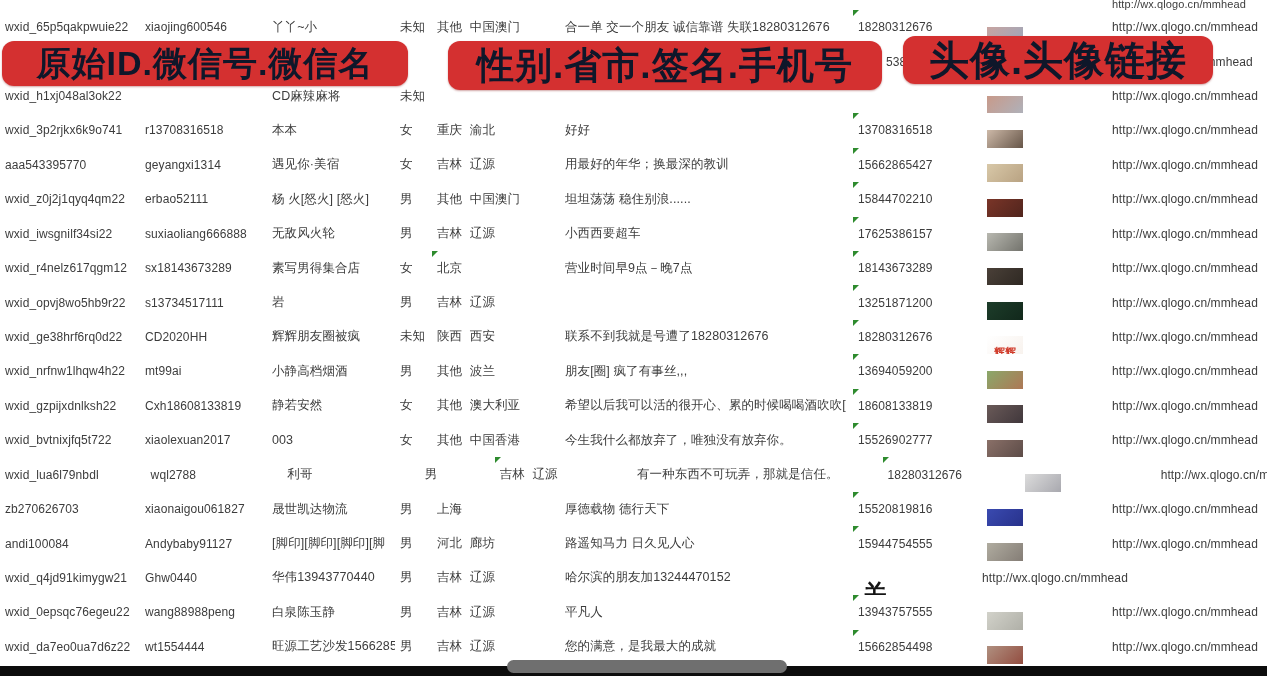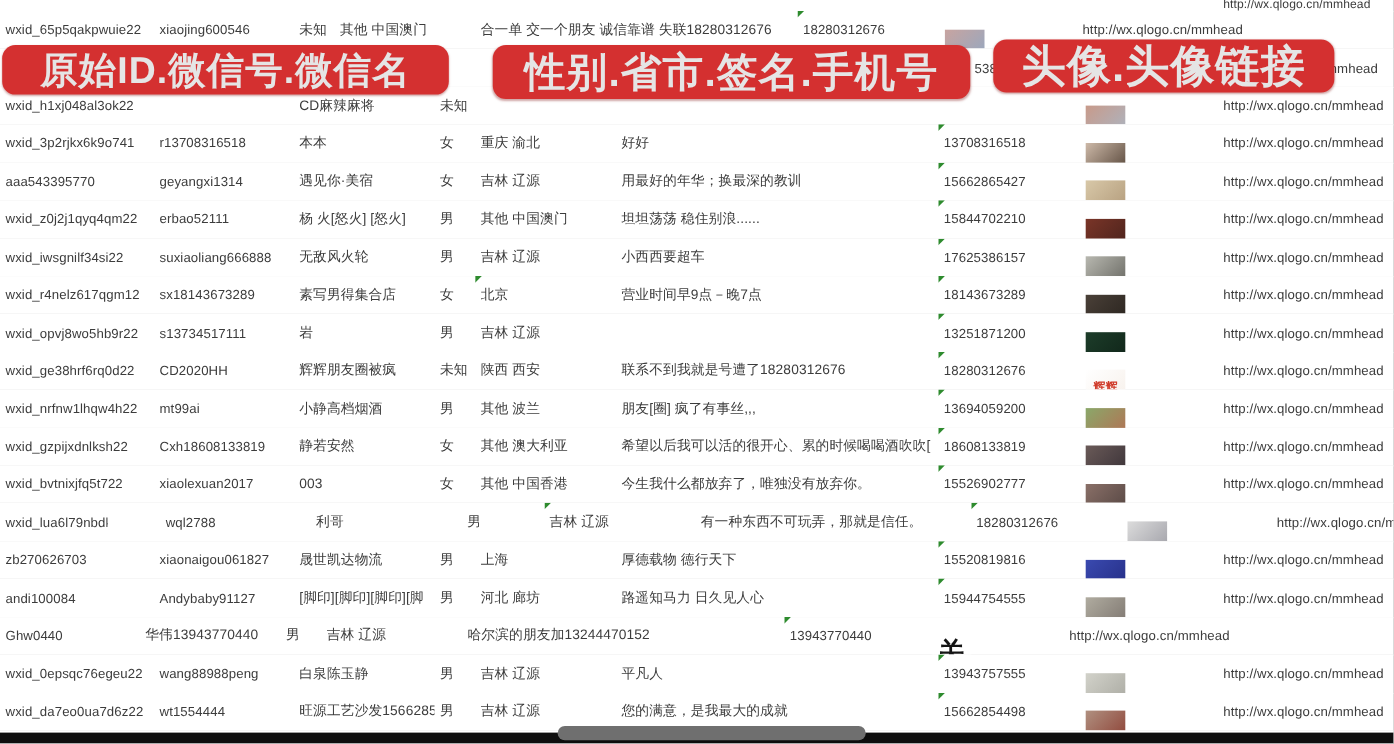--- a/index.html
+++ b/index.html
@@ -15,40 +15,40 @@
   .row{position:absolute;left:0;width:1267px;display:flex;border-bottom:1px solid #dadada;background:#fff;}
   .cell{
     position:relative;height:100%;display:flex;align-items:center;
     padding-left:5px;box-sizing:border-box;white-space:nowrap;overflow:hidden;
     font-size:12.5px;letter-spacing:0.1px;
   }
   .c-original_id{width:140px;font-size:12px;}
   .c-wechat_id{width:127px;font-size:12px;}
   .c-wechat_name{width:128px;}
   .c-gender{width:37px;}
-  .c-region{width:128px;}
+  .c-region{width:128px;font-family:Liberation Mono, monospace;}
   .c-signature{width:293px;}
   .c-phone{width:130px;font-size:12px;}
   .c-avatar{width:124px;padding-left:4px;}
   .c-link{width:160px;font-size:12px;}
   .tri{
     position:absolute;left:0;top:0;width:0;height:0;
     border-top:6px solid #2e8b2e;border-right:6px solid transparent;
   }
   .avatar{
     width:36px;height:33px;flex:0 0 auto;display:flex;align-items:center;
     justify-content:center;overflow:hidden;text-align:center;line-height:1.05;
     font-weight:bold;
     margin-top:32px;
   }
   
   .banner{
     position:absolute;background:#d43030;border-radius:12px;
     display:flex;align-items:center;justify-content:center;
-    color:#e5e5e5;font-weight:bold;letter-spacing:1px;z-index:30;
+    color:#0f172a;font-weight:bold;letter-spacing:1px;z-index:30;
     box-shadow:0 1px 2px rgba(120,0,0,0.35);
   }
   #banner1{left:2px;top:41px;width:406px;height:45px;font-size:34px;}
   #banner2{left:448px;top:41px;width:434px;height:49px;font-size:37px;}
   #banner3{left:903px;top:36px;width:310px;height:48px;font-size:40px;text-align:right;}
   
   #bottom-bar{position:absolute;left:0;top:666px;width:1267px;height:10px;background:#0d0d0d;z-index:40;}
   #scroll-pill{position:absolute;left:507px;top:660px;width:280px;height:13px;background:#6f6f6f;border-radius:7px;z-index:41;}
 </style>
 </head>
@@ -72,20 +72,21 @@
         <div class="cell c-gender"></div>
         <div class="cell c-region"></div>
         <div class="cell c-signature"></div>
         <div class="cell c-phone"></div>
         <div class="cell c-avatar"></div>
         <div class="cell c-link" style="align-items: flex-end; font-size: 11px;">http://wx.qlogo.cn/mmhead</div>
       </div>
       <div class="row" style="top: 10px; height: 34.42px;">
         <div class="cell c-original_id">wxid_65p5qakpwuie22</div>
         <div class="cell c-wechat_id">xiaojing600546</div>
+        <div class="cell c-wechat_name">丫丫~小</div>
         <div class="cell c-gender">未知</div>
         <div class="cell c-region">其他 中国澳门</div>
         <div class="cell c-signature">合一单 交一个朋友 诚信靠谱 失联18280312676</div>
         <div class="cell c-phone">18280312676<div class="tri"></div></div>
         <div class="cell c-avatar">
           <div class="avatar" style="background: linear-gradient(135deg, rgb(200, 164, 160), rgb(143, 168, 196));"></div>
         </div>
         <div class="cell c-link">http://wx.qlogo.cn/mmhead</div>
       </div>
       <div class="row" style="top: 44.42px; height: 34.42px;">
@@ -277,26 +278,26 @@
         <div class="cell c-gender">男</div>
         <div class="cell c-region">河北 廊坊</div>
         <div class="cell c-signature">路遥知马力 日久见人心</div>
         <div class="cell c-phone">15944754555<div class="tri"></div></div>
         <div class="cell c-avatar">
           <div class="avatar" style="background: linear-gradient(135deg, rgb(176, 172, 160), rgb(120, 112, 106));"></div>
         </div>
         <div class="cell c-link">http://wx.qlogo.cn/mmhead</div>
       </div>
       <div class="row" style="top: 560.72px; height: 34.42px;">
+        <div class="cell c-original_id">wxid_q4jd91kimygw21</div>
         <div class="cell c-wechat_id">Ghw0440</div>
         <div class="cell c-wechat_name">华伟13943770440</div>
         <div class="cell c-gender">男</div>
         <div class="cell c-region">吉林 辽源</div>
         <div class="cell c-signature">哈尔滨的朋友加13244470152</div>
-        <div class="cell c-phone">13943770440<div class="tri"></div></div>
         <div class="cell c-avatar">
           <div class="avatar" style="background: linear-gradient(135deg, rgb(255, 255, 255), rgb(255, 255, 255)); color: rgb(20, 20, 20); font-size: 24px;">关</div>
         </div>
         <div class="cell c-link">http://wx.qlogo.cn/mmhead</div>
       </div>
       <div class="row" style="top: 595.14px; height: 34.42px;">
         <div class="cell c-original_id">wxid_0epsqc76egeu22</div>
         <div class="cell c-wechat_id">wang88988peng</div>
         <div class="cell c-wechat_name">白泉陈玉静</div>
         <div class="cell c-gender">男</div>

